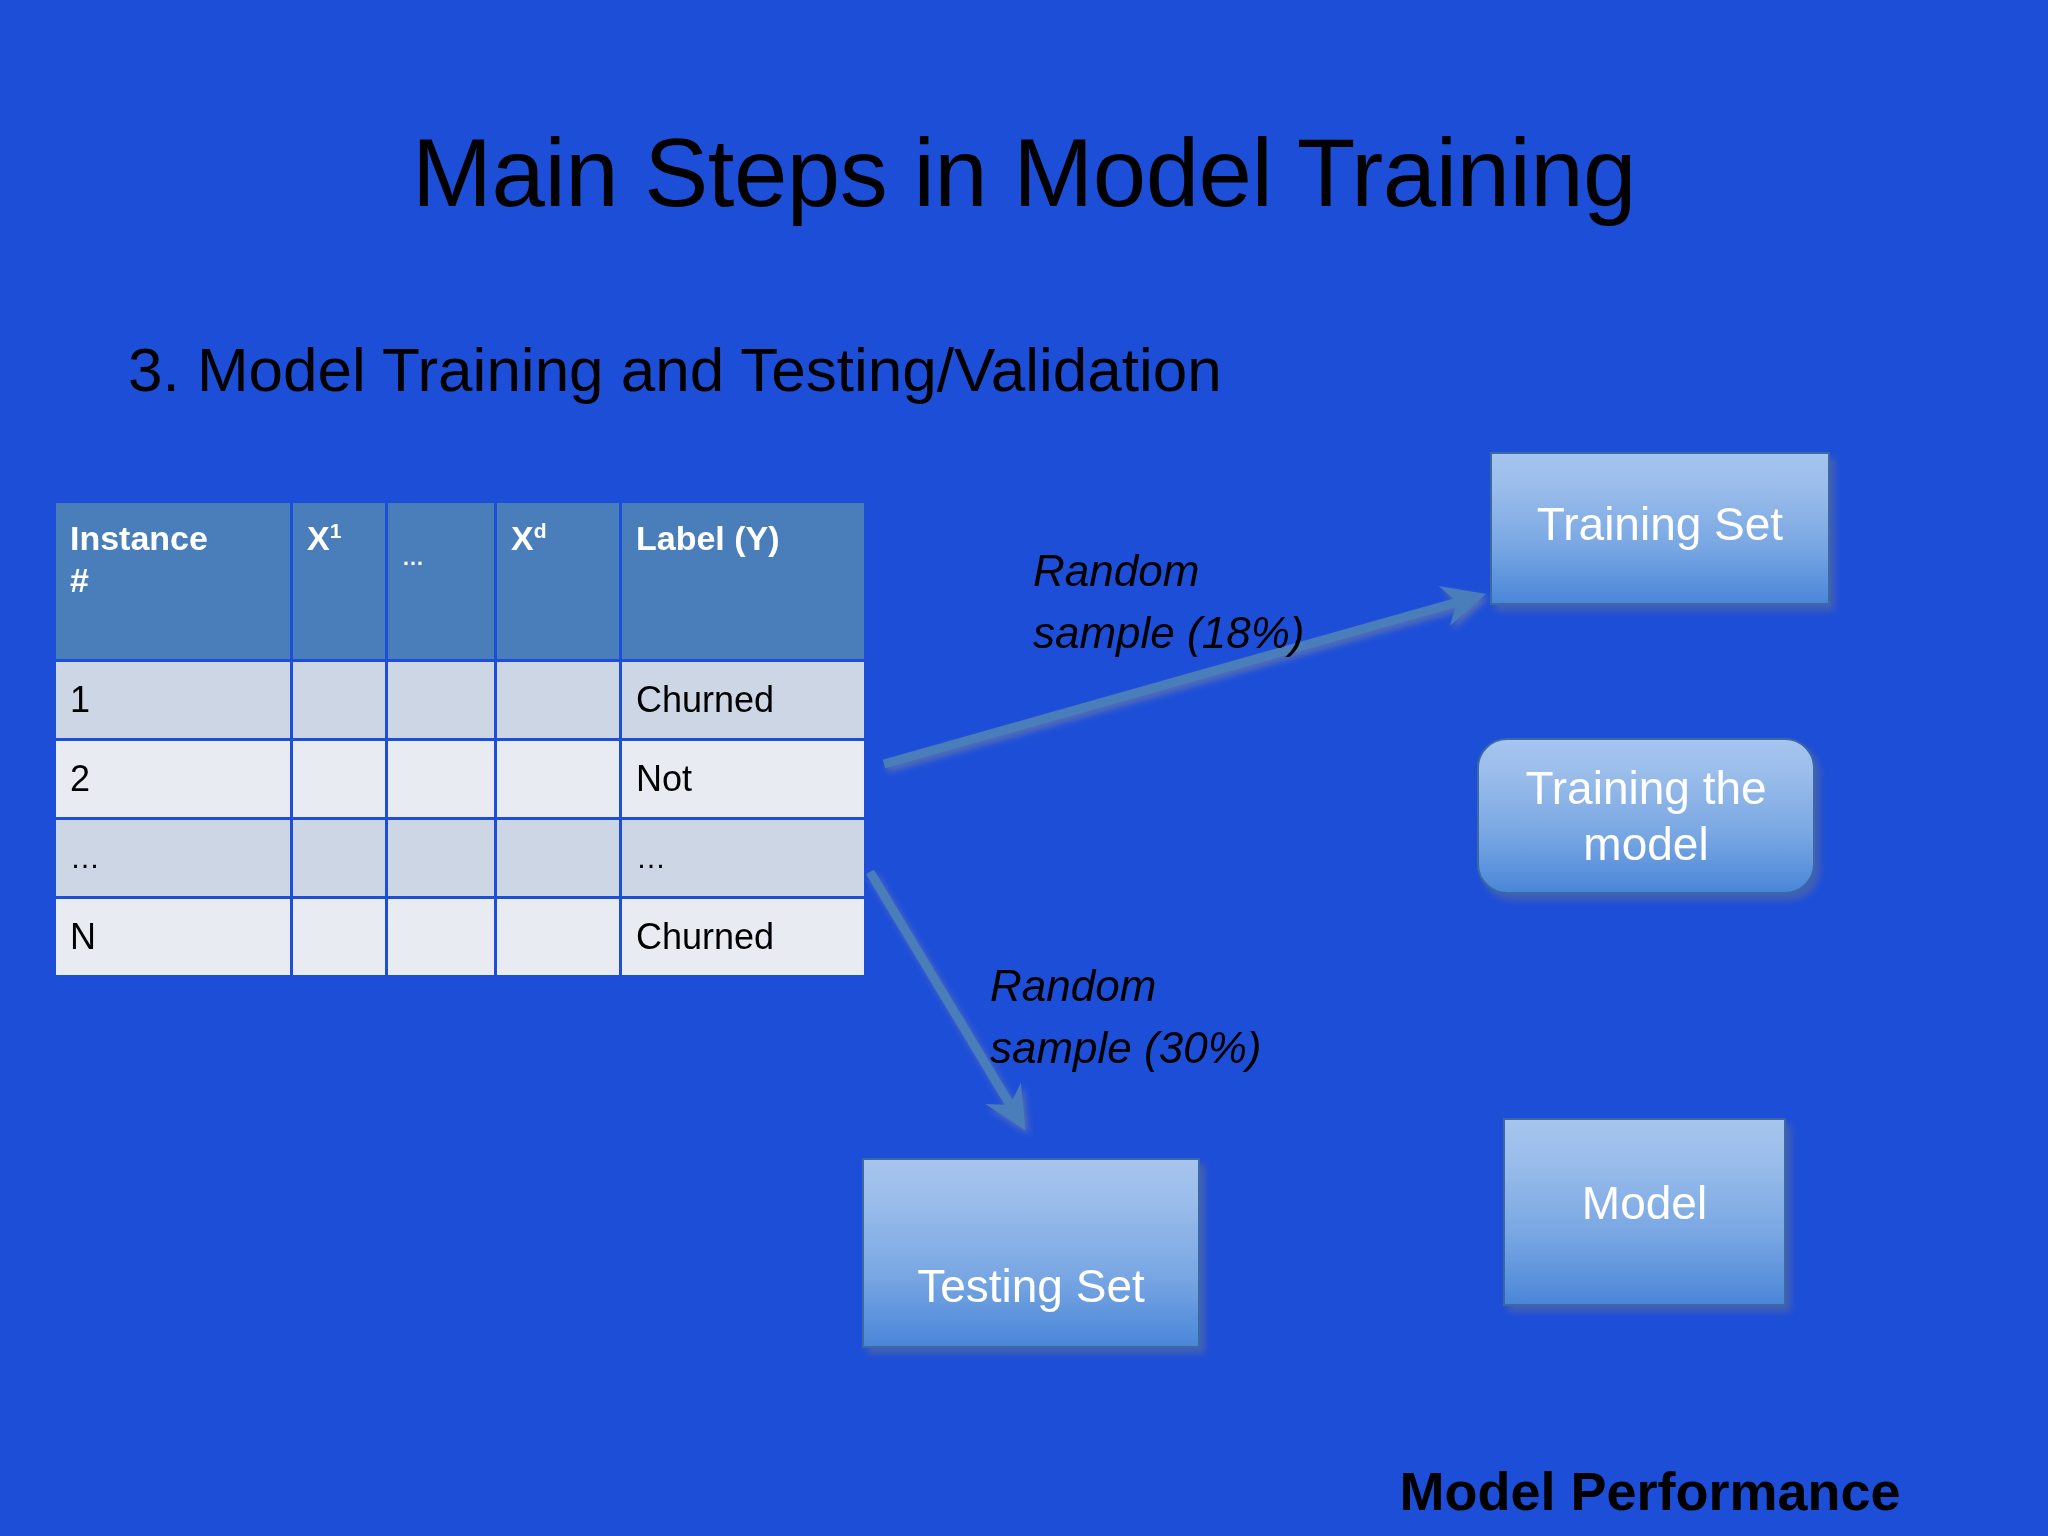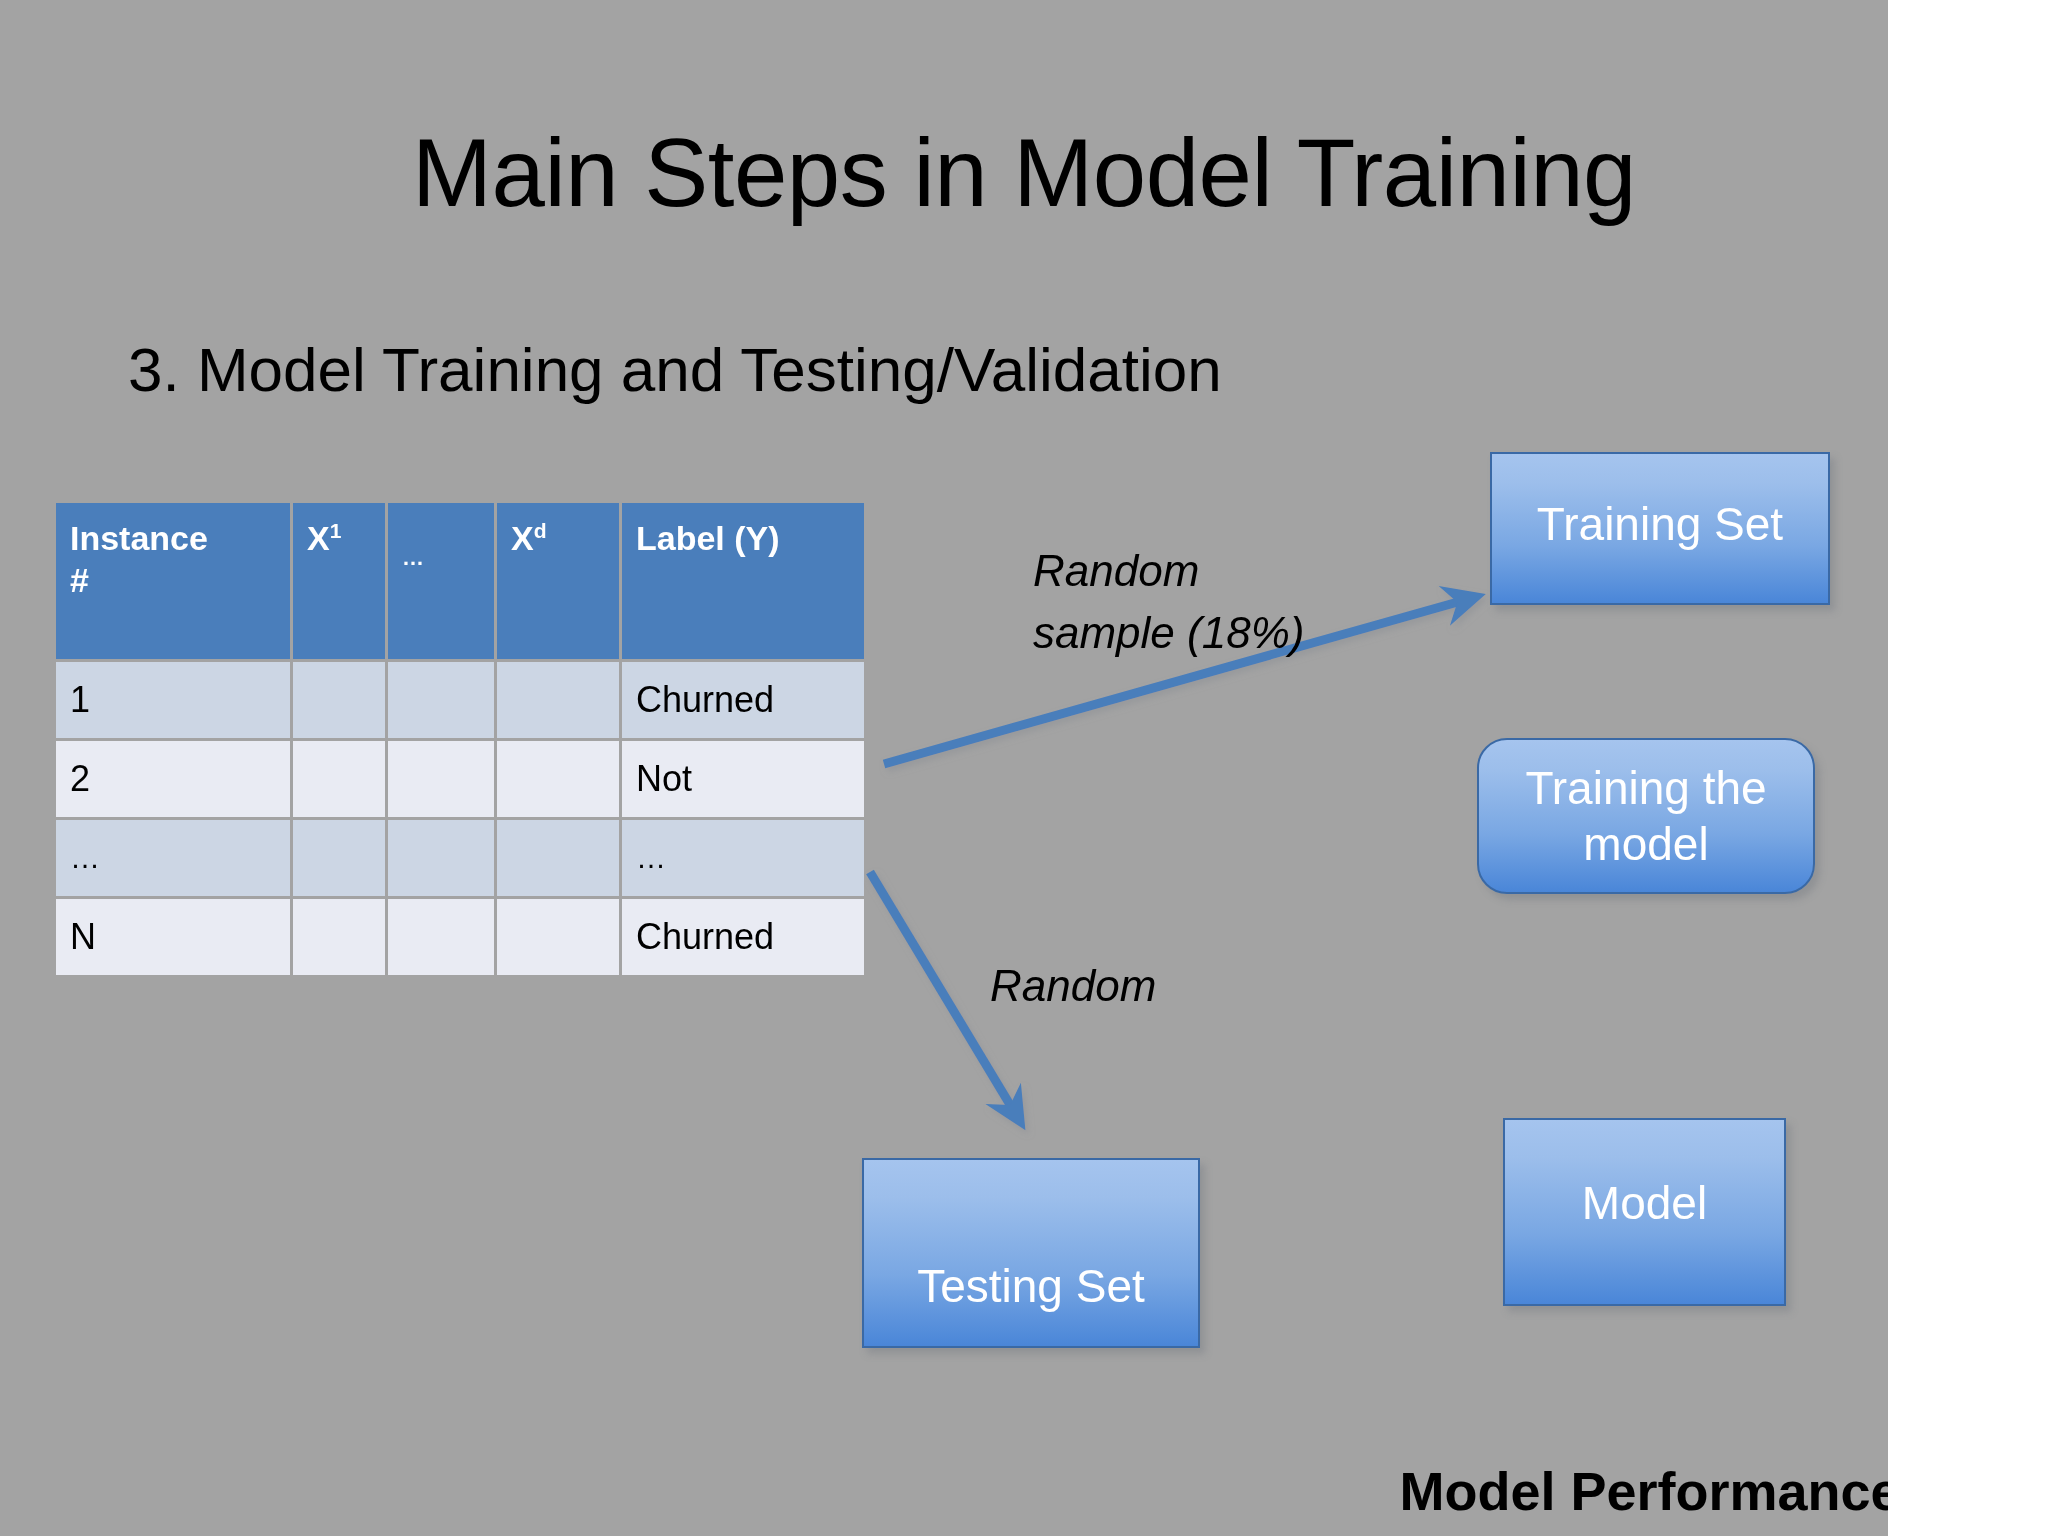--- a/index.html
+++ b/index.html
@@ -5,23 +5,23 @@
   html, body {
     margin: 0;
     padding: 0;
     background: #ffffff;
   }
   body {
     font-family: "Liberation Sans", sans-serif;
   }
   #slide {
     position: relative;
-    width: 1888px;
+    width: 2048px;
     height: 1536px;
-    background: #a3a3a3;
+    background: #1d4ed8;
     overflow: hidden;
   }
 
   
   .slide-title {
     position: absolute;
     left: 0;
     top: 118px;
     width: 2048px;
     text-align: center;
@@ -278,17 +278,18 @@
     <span>Testing Set</span>
   </div>
 
   <div class="arrow-label" id="label-random-70">
     <div>Random</div>
     <div>sample (18%)</div>
   </div>
 
   <div class="arrow-label" id="label-random-30">
     <div>Random</div>
+    <div>sample (30%)</div>
   </div>
 
   <div id="label-model-performance">Model Performance</div>
 
 </div>
 
 </body></html>

